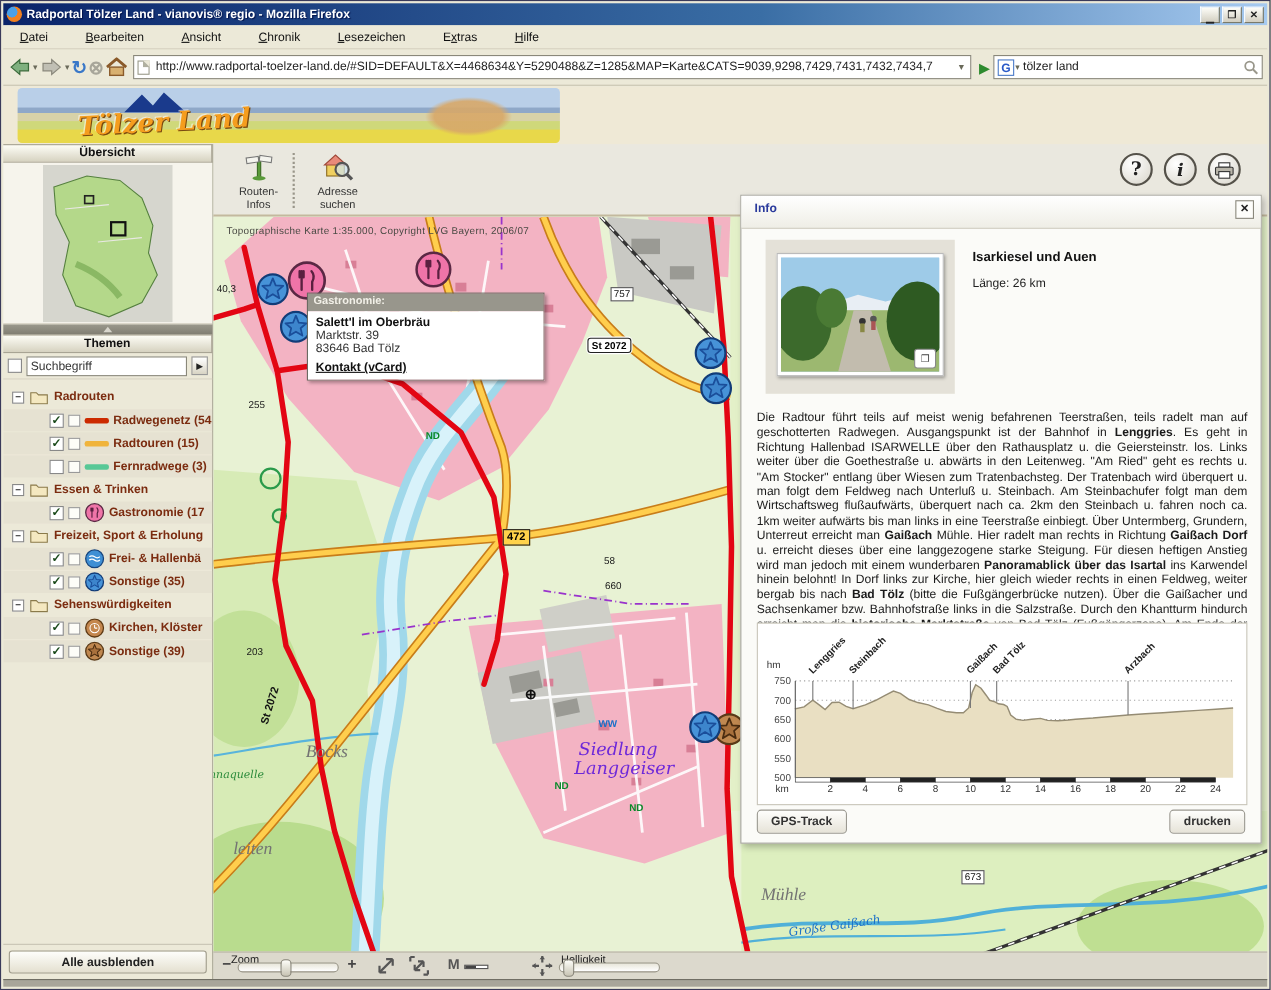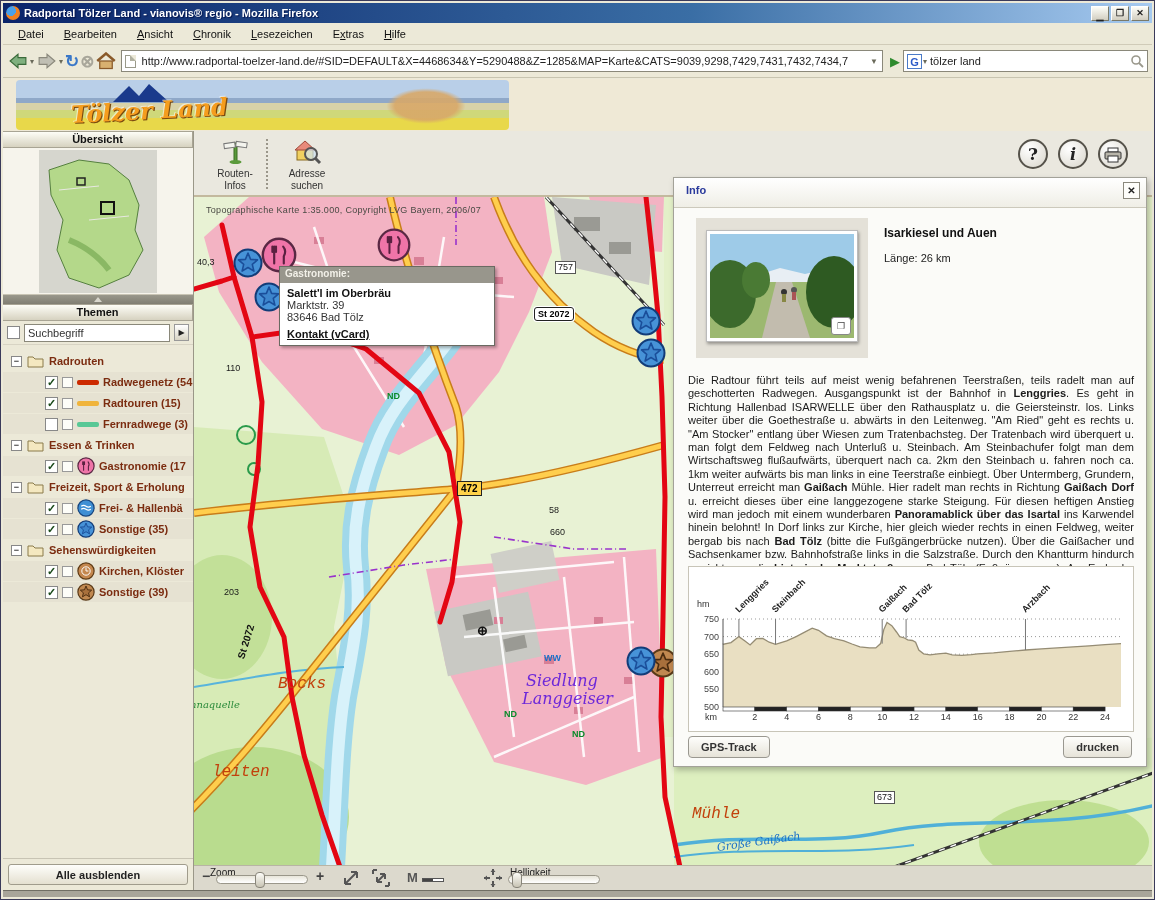--- a/index.html
+++ b/index.html
@@ -5,21 +5,21 @@
   html,body{margin:0;padding:0;background:#555;}
   *{box-sizing:border-box;}
   body{font-family:"Liberation Sans",sans-serif;}
   .window{position:relative;width:1155px;height:900px;background:#ece9d8;border:1px solid #3a3a5a;overflow:hidden;}
   
   .titlebar{position:absolute;left:2px;top:2px;right:2px;height:20px;background:linear-gradient(to right,#0a246a,#3a6ea5 60%,#a6caf0);display:flex;align-items:center;padding:0 3px;}
   .ff-icon{width:14px;height:14px;border-radius:50%;background:radial-gradient(circle at 35% 35%,#4aa0e8 0 38%,#f08020 40% 75%,#c85a10 100%);margin-right:4px;flex:none;}
   .title-text{color:#fff;font-weight:bold;font-size:11px;text-shadow:1px 1px 1px #00124a;flex:1;white-space:nowrap;overflow:hidden;}
   .win-btn{width:18px;height:15px;background:linear-gradient(#fdfdf8,#d2cec0);border:1px solid #fff;border-right-color:#7a7a6a;border-bottom-color:#7a7a6a;margin-left:2px;font-size:9px;line-height:13px;text-align:center;color:#222;font-weight:bold;}
   
-  .menubar{position:absolute;left:2px;top:22px;right:2px;height:22px;background:#ece9d8;border-bottom:1px solid #d0cbb8;display:flex;align-items:center;padding-left:8px;gap:6px;}
+  .menubar{position:absolute;left:2px;top:22px;right:2px;height:22px;background:#ece9d8;border-bottom:1px solid #d0cbb8;display:flex;align-items:center;padding-left:8px;gap:20px;}
   .menu-item{font-size:11px;color:#111;padding:3px 7px;}
   
   .navbar{position:absolute;left:2px;top:44px;right:2px;height:33px;background:#ece9d8;border-bottom:1px solid #c8c4b0;display:flex;align-items:center;padding:0 4px;}
   .nav-btn{display:flex;align-items:center;margin-right:1px;}
   .caret{font-size:8px;color:#6a6a5a;margin:0 1px;}
   .tool-glyph{font-size:17px;font-weight:bold;}
   .urlbox{flex:1;height:22px;background:#fff;border:1px solid #8a887a;display:flex;align-items:center;margin:0 4px;padding:0 3px;min-width:0;}
   .page-icon{width:11px;height:13px;background:#fff;border:1px solid #9a9a8a;margin-right:4px;flex:none;position:relative;}
   .page-icon:after{content:"";position:absolute;right:-1px;top:-1px;border:3px solid;border-color:#ece9d8 #ece9d8 #b0b0a0 #b0b0a0;}
   .url-input{flex:1;border:none;outline:none;font-size:11px;color:#222;font-family:"Liberation Sans",sans-serif;min-width:0;background:transparent;}
@@ -74,21 +74,21 @@
   .statusbar{position:absolute;left:2px;bottom:2px;right:2px;height:7px;background:#a8a59a;border-top:1px solid #706e64;}
   
   .ml{position:absolute;white-space:nowrap;pointer-events:none;}
   .ml.copyright{font-size:9px;color:#4a4a44;letter-spacing:.3px;}
   .ml.elev{font-size:9px;color:#1a1a1a;}
   .ml.boxed{font-size:9px;color:#111;background:#fff;border:1px solid #555;padding:0 2px;line-height:11px;}
   .ml.shield-white{font-size:9px;font-weight:bold;background:#fff;border:1px solid #222;border-radius:3px;padding:0 3px;line-height:12px;box-shadow:0 0 0 1px #fff;}
   .ml.shield-yellow{font-size:10px;font-weight:bold;background:#ffd24a;border:1px solid #222;padding:0 3px;line-height:13px;}
   .ml.nd{font-size:9px;font-weight:bold;color:#0a8a2a;}
   .ml.ww{font-size:9px;font-weight:bold;color:#1a70c8;}
-  .ml.place{font-family:Liberation Mono, monospace;font-style:italic;font-size:16px;color:#c2410c;}
+  .ml.place{font-family:Liberation Serif, serif;font-style:italic;font-size:16px;color:#737373;}
   .ml.place2{font-family:"DejaVu Serif",serif;font-style:italic;font-size:16px;color:#6d28d9;}
   .ml.green-it{font-family:"DejaVu Serif",serif;font-style:italic;font-size:10px;color:#2a8a3a;}
   .ml.water-rot{font-family:"DejaVu Serif",serif;font-style:italic;font-size:11px;color:#1a70c8;}
   .ml.road-rot{font-size:10px;font-weight:bold;color:#111;}
   .ml.church-sym{font-size:13px;font-weight:bold;color:#111;}
   .marker{position:absolute;}
   
   .tooltip{position:absolute;left:85px;top:69px;width:216px;border:1px solid #6a6a62;box-shadow:2px 2px 3px rgba(0,0,0,.3);font-size:11px;}
   .tt-hdr{height:16px;background:#98968c;color:#f2f0e8;font-size:10px;font-weight:bold;padding:1px 5px;}
   .tt-body{background:#fff;padding:4px 7px 5px;}
@@ -427,21 +427,21 @@
 
           <g fill="none" stroke="#e30613" stroke-width="5" stroke-linecap="round" stroke-linejoin="round">
             <path d="M0,92 L28,84 L40,80"></path>
             <path d="M28,28 L40,80 L58,140 L68,205 L64,268 L56,330 L66,390 L90,440 L98,500 L110,558 L128,618 L146,670"></path>
             <path d="M58,140 L115,132 L172,152 L225,196 L255,255 L266,325 L258,385 L246,425"></path>
             <path d="M452,0 L458,55 L464,118 L468,200 L471,300 L469,420 L467,520 L471,600 L486,670"></path>
           </g>
         </svg>
         <div id="map-labels">
             <div class="ml elev" style="left: 3px; top: 60px;">40,3</div>
-            <div class="ml elev" style="left: 32px; top: 166px;">110</div>
+            <div class="ml elev" style="left: 32px; top: 166px;">255</div>
             <div class="ml boxed" style="left: 361px; top: 64px;">757</div>
             <div class="ml shield-white" style="left: 340px; top: 110px;">St 2072</div>
             <div class="ml nd" style="left: 193px; top: 194px;">ND</div>
             <div class="ml church-sym" style="left: 196px; top: 30px;">+</div>
             <div class="ml shield-yellow" style="left: 263px; top: 284px;">472</div>
             <div class="ml elev" style="left: 327px; top: 308px; padding-left: 28px;">58</div>
             <div class="ml elev" style="left: 356px; top: 330px;">660</div>
             <div class="ml elev" style="left: 512px; top: 328px;">△</div>
             <div class="ml elev" style="left: 528px; top: 340px;">724,4</div>
             <div class="ml elev" style="left: 30px; top: 390px;">203</div>

